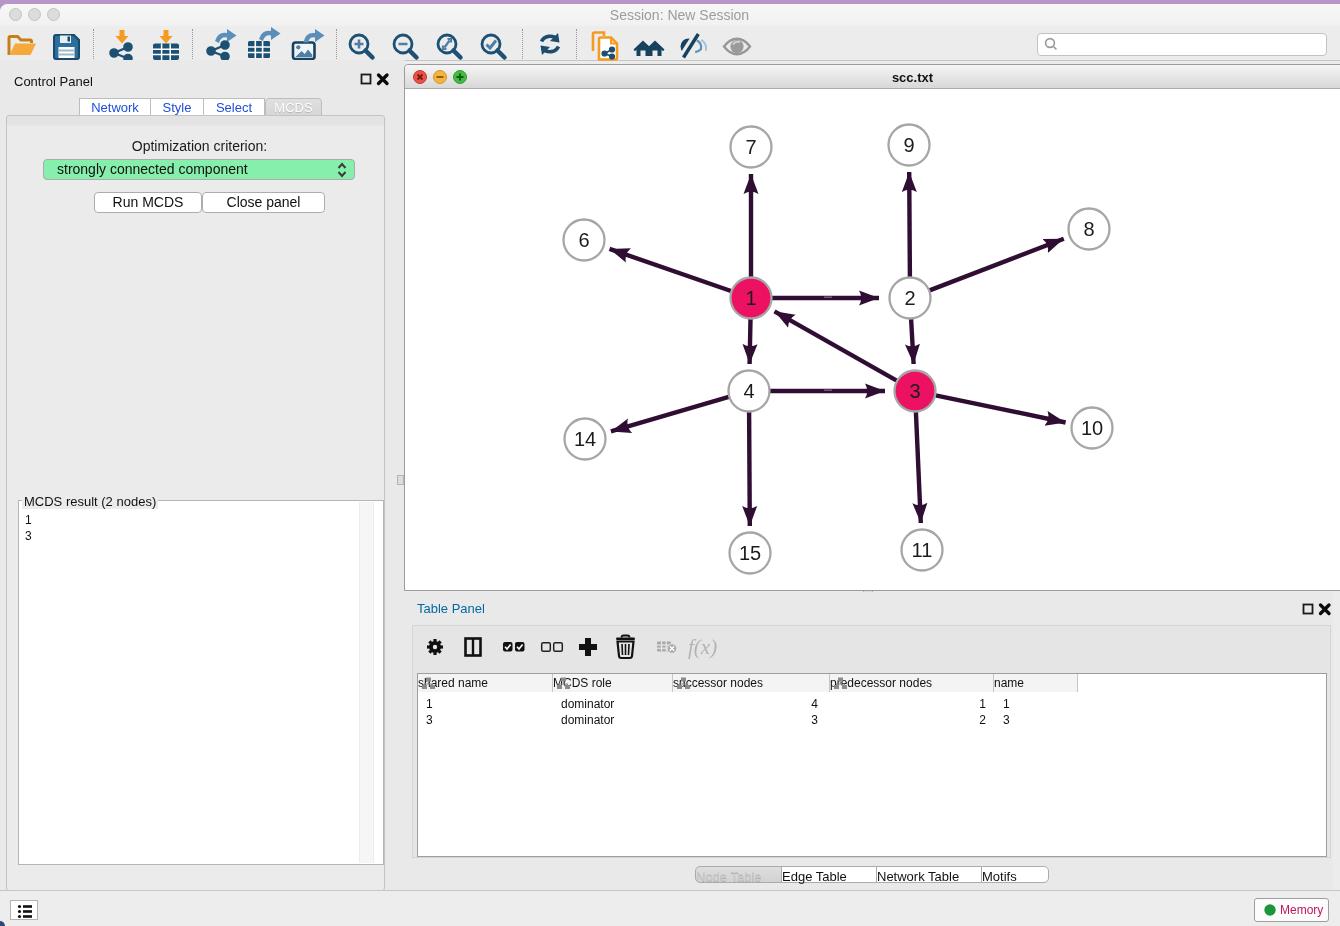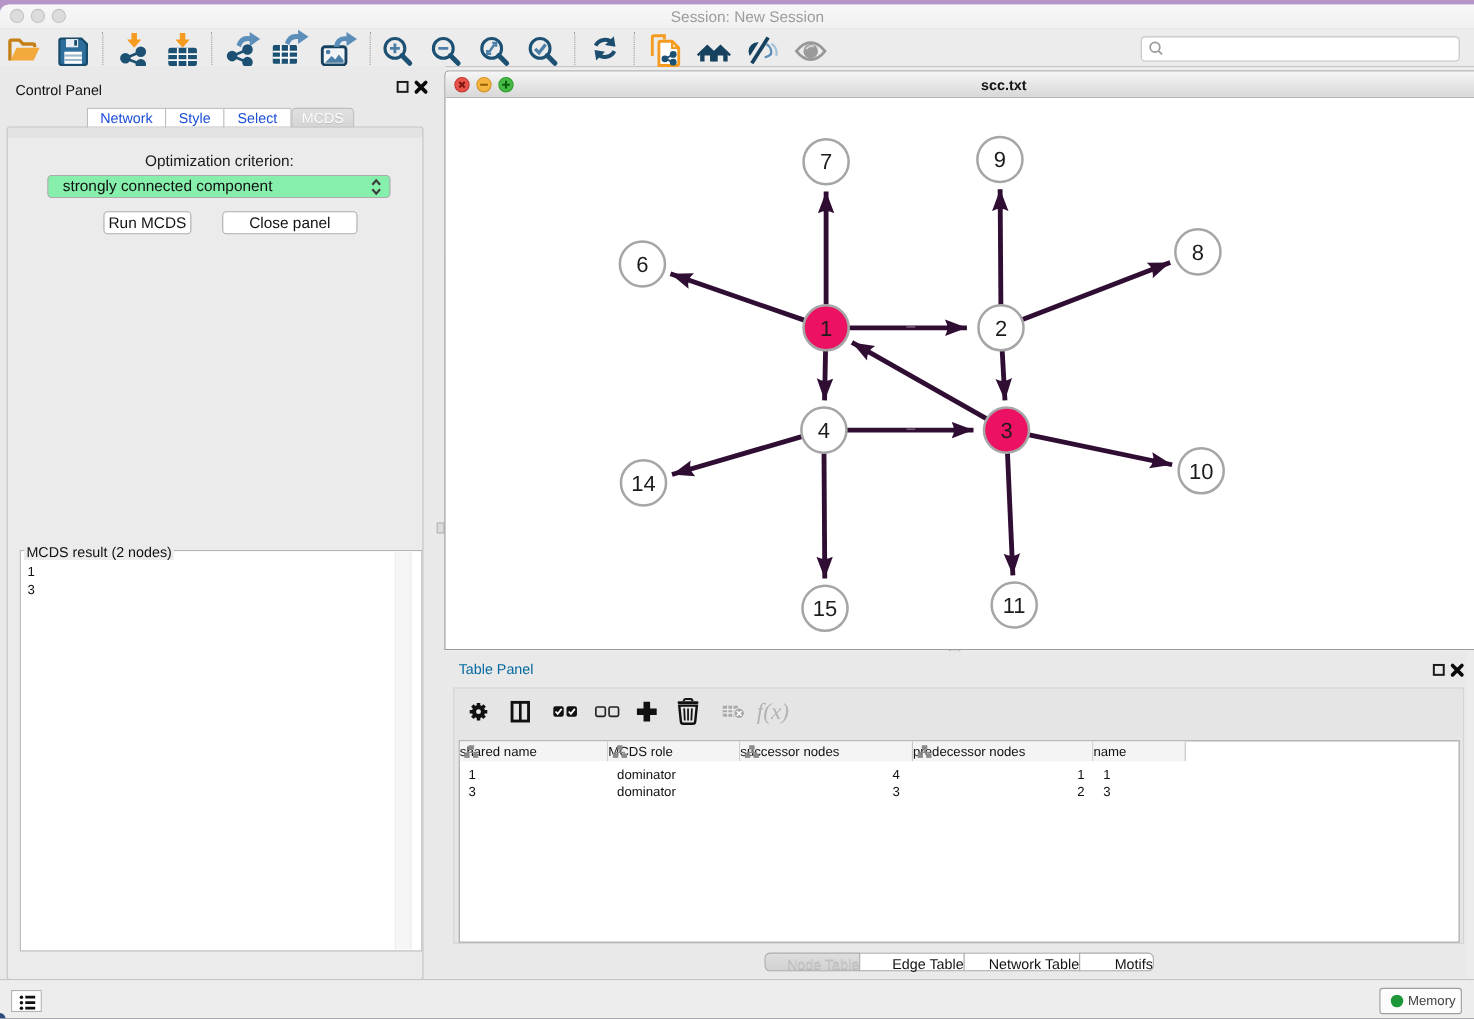--- a/index.html
+++ b/index.html
@@ -49,26 +49,26 @@
   
   #tpanel{position:absolute;left:392px;top:588px;width:941px;height:298px;background:#e9e9e9;}
   #tphead{position:absolute;left:25px;top:9px;font-size:13px;color:#0369a1;}
   #ttable{position:absolute;left:25px;top:81px;width:910px;height:184px;background:#fff;
        border:1px solid #9e9e9e;box-sizing:border-box;}
   .th{position:absolute;top:0;height:18px;background:#f4f4f4;border-right:1px solid #c6c6c6;
       box-sizing:border-box;font-size:12px;color:#111;text-align:left;line-height:18px;}
   .td{position:absolute;font-size:12px;color:#111;height:16px;line-height:16px;}
   .hico{position:absolute;left:4px;top:3px;}
   .btab{position:absolute;top:274px;height:17px;background:#fff;border:1px solid #ababab;
-      box-sizing:border-box;font-size:13px;color:#111;text-align:right;line-height:19px;}
+      box-sizing:border-box;font-size:13px;color:#111;text-align:left;line-height:19px;}
   
   #statusbar{position:absolute;left:0;top:886px;width:100%;height:36px;background:#ededed;
       border-top:1px solid #c6c6c6;}
   #memb{position:absolute;left:1254px;top:7px;width:75px;height:24px;background:#fcfcfc;
-      border:1px solid #9e9e9e;border-radius:3px;box-sizing:border-box;font-size:12px;color:#404040;}
+      border:1px solid #9e9e9e;border-radius:3px;box-sizing:border-box;font-size:12px;color:#be185d;}
   #listb{position:absolute;left:10px;top:9px;width:28px;height:20px;background:#fff;
       border:1px solid #b3b3b3;box-sizing:border-box;}
 </style></head>
 <body>
 <div id="win">
   <div id="titlebar">
     <div class="tl" style="left:9px"></div>
     <div class="tl" style="left:28px"></div>
     <div class="tl" style="left:47px"></div>
     <div id="wtitle">Session: New Session</div>
@@ -205,21 +205,21 @@
     <div class="tab" style="left:203px;width:62px;">Select</div>
     <div class="tab" id="tabmcds" style="left:265px;width:57px;">MCDS</div>
     <div id="cpcontent"></div>
     <div id="optlabel">Optimization criterion:</div>
     <div id="combo">strongly connected component
       <svg width="12" height="16" style="position:absolute;right:6px;top:2px;">
         <path d="M2.5,6 L6,2 L9.5,6" fill="none" stroke="#3c3c3c" stroke-width="2"></path>
         <path d="M2.5,10 L6,14 L9.5,10" fill="none" stroke="#3c3c3c" stroke-width="2"></path>
       </svg>
     </div>
-    <div class="btn" style="left:94px;width:80px;">Run MCDS</div>
+    <div class="btn" style="left:94px;width:108px;">Run MCDS</div>
     <div class="btn" style="left:202px;width:123px;">Close panel</div>
     <div id="grpbox">
         <div id="grpscroll"></div>
       <div class="td" style="left:6px;top:11px;">1</div>
       <div class="td" style="left:6px;top:27px;">3</div>
     </div>
     <div id="grplabel">MCDS result (2 nodes)</div>
   </div>
   <div id="splitter"></div>
   <div style="position:absolute;left:397px;top:471px;width:7px;height:10px;background:#dcdcdc;border:1px solid #b5b5b5;box-sizing:border-box;"></div>

